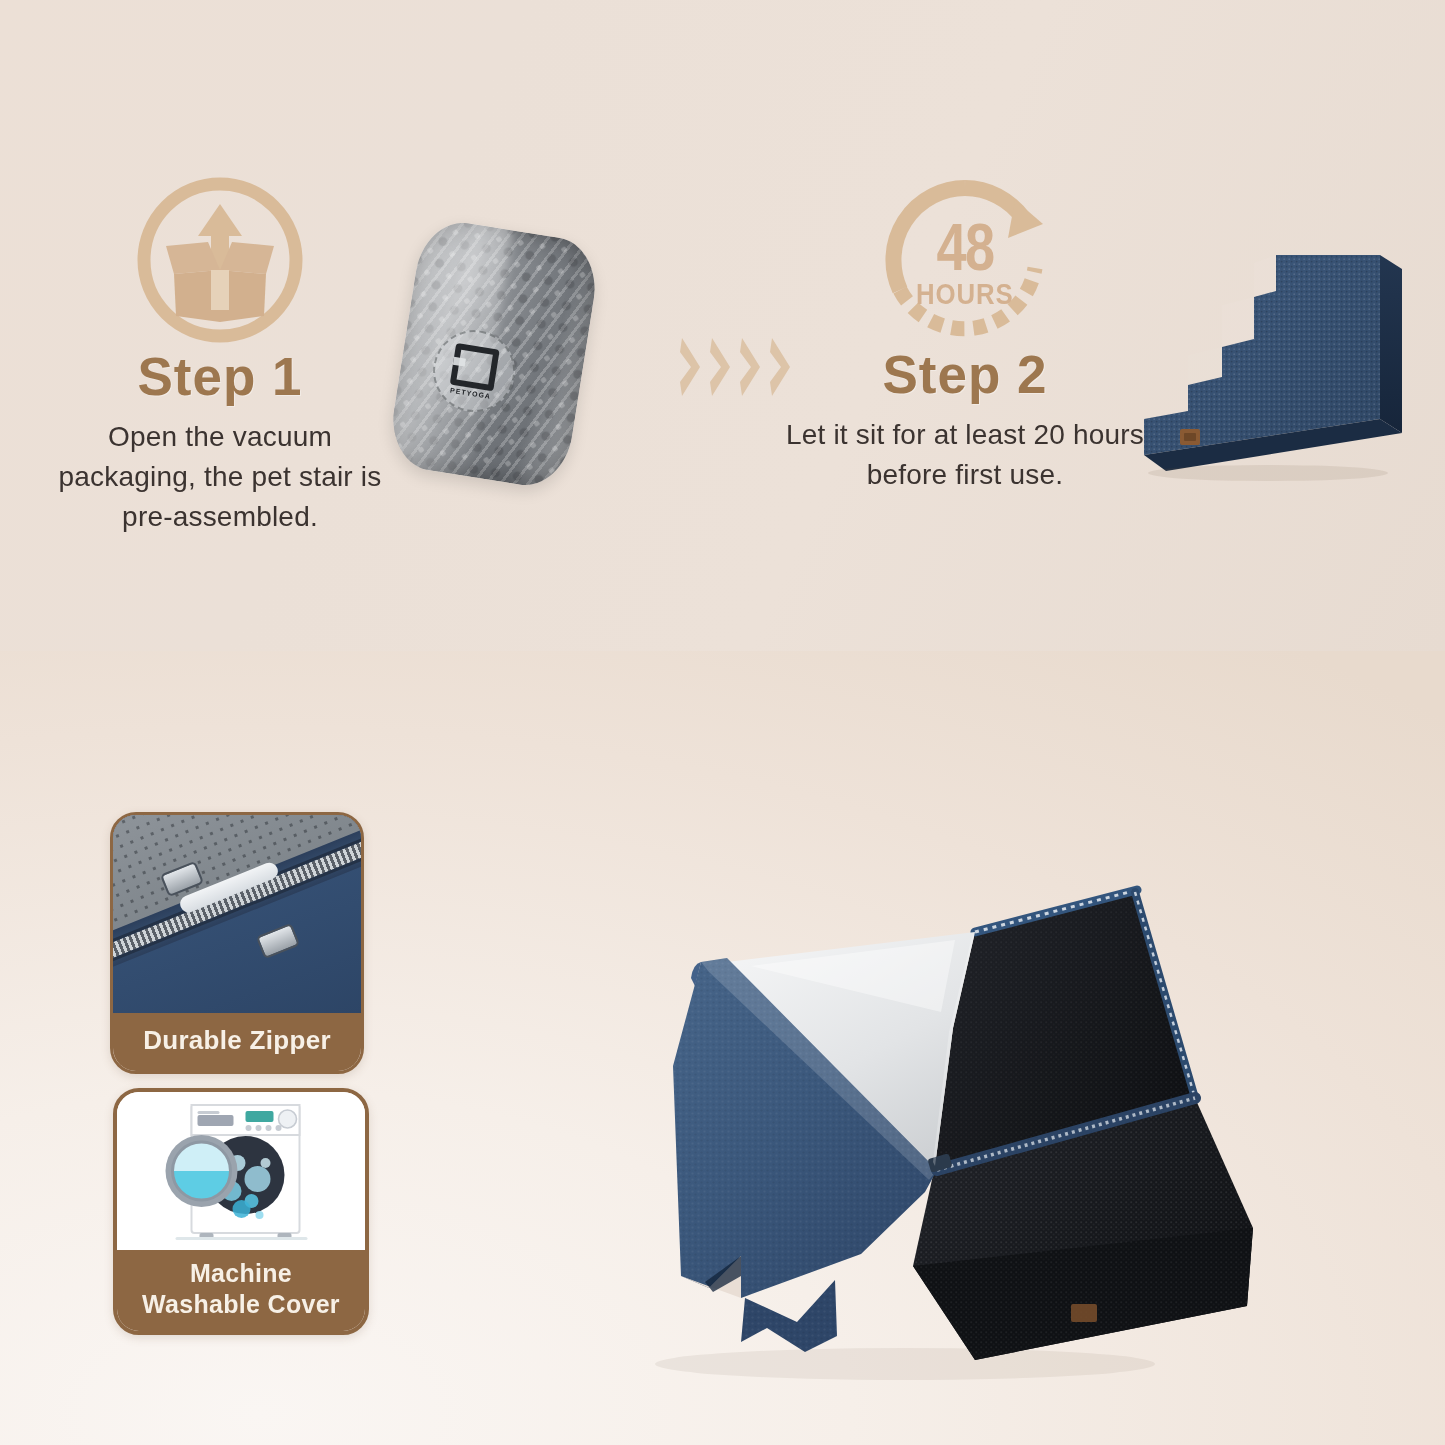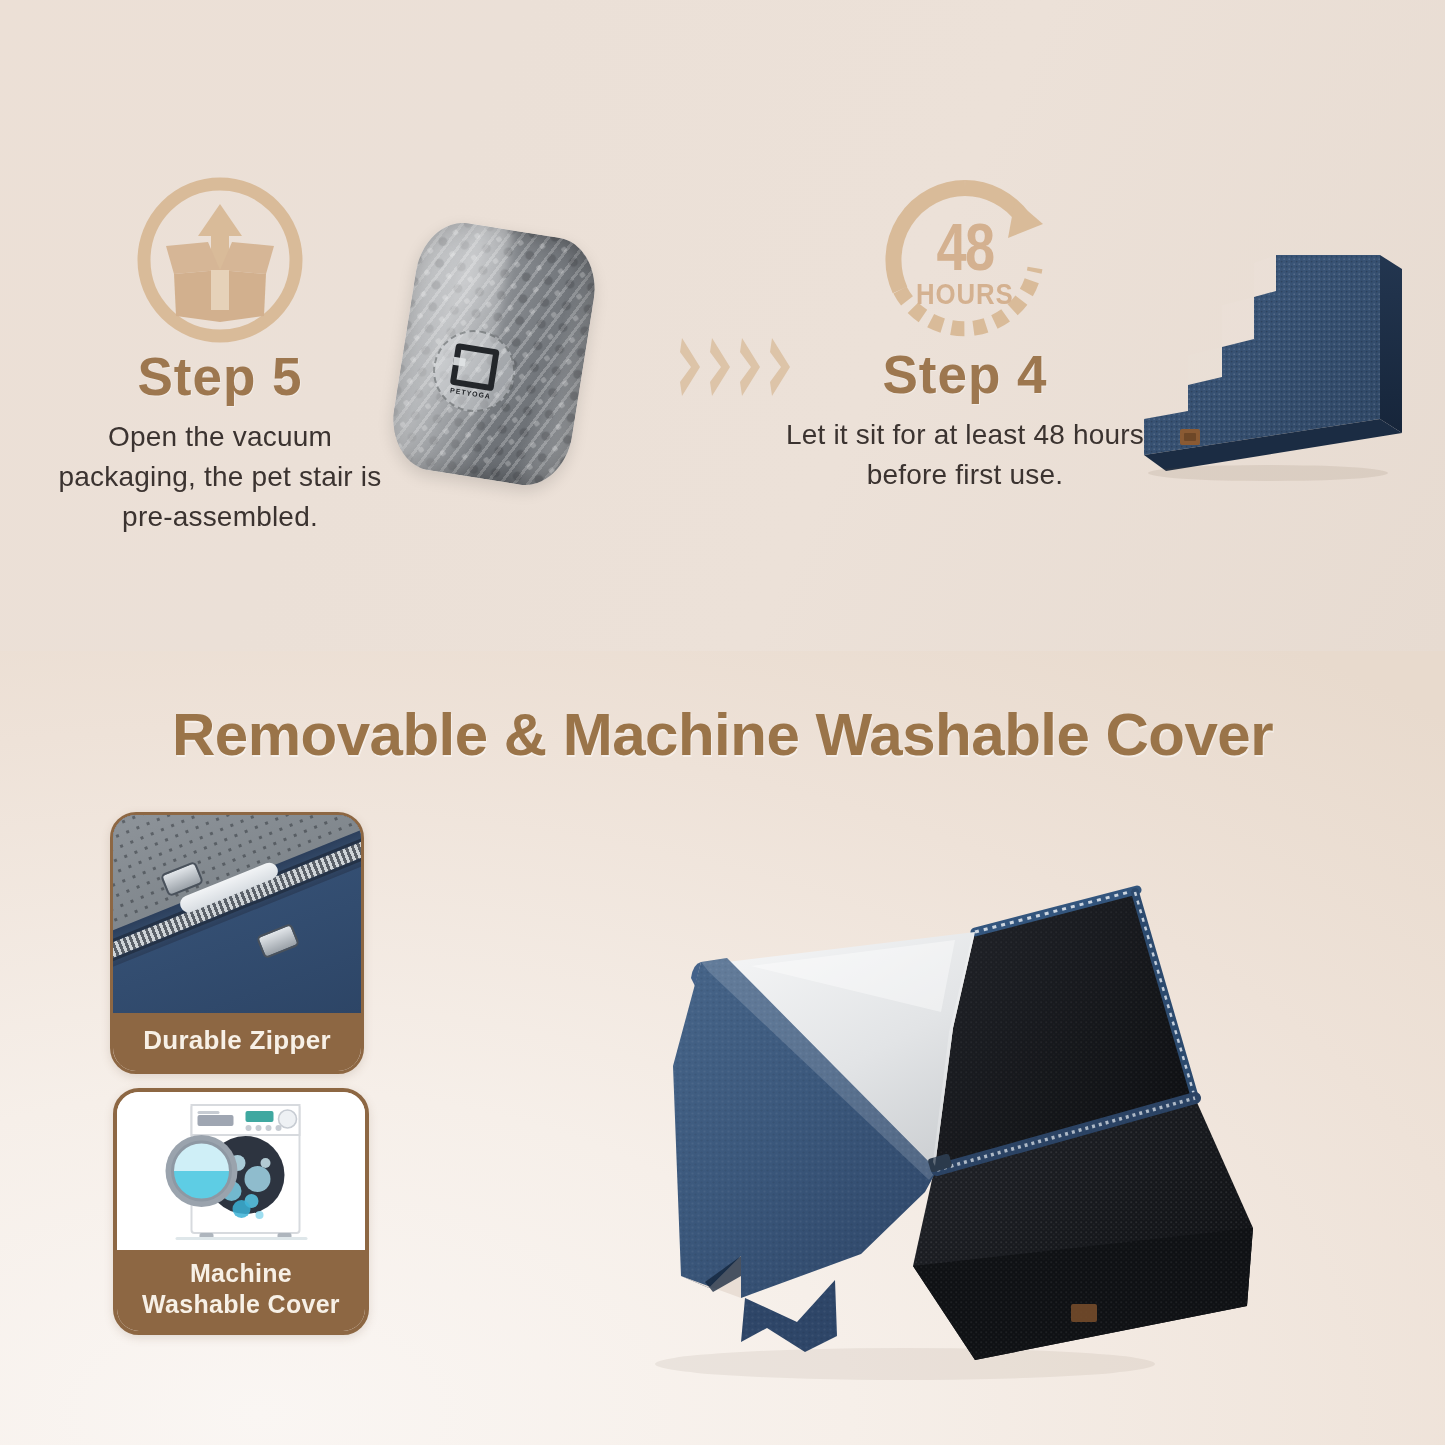--- a/index.html
+++ b/index.html
@@ -164,21 +164,21 @@
           <path d="M90 34 L112 66 L99 66 L99 100 L81 100 L81 66 L68 66 Z" fill="#d9bb99"></path>
 
           <path d="M36 76 L78 72 L90 100 L44 104 Z" fill="#d6b696"></path>
 
           <path d="M144 76 L102 72 L90 100 L136 104 Z" fill="#d6b696"></path>
 
           <path d="M44 104 L90 100 L136 104 L134 146 L90 152 L46 146 Z" fill="#d2b08e"></path>
           <path d="M81 100 L99 100 L99 140 L81 140 Z" fill="#e6d2b9"></path>
         </svg>
       </div>
-      <div class="step-title">Step 5</div>
+      <div class="step-title">Step 1</div>
       <div class="step-desc" style="width:360px;margin-left:auto;margin-right:auto;">Open the vacuum packaging, the pet stair is pre-assembled.</div>
     </div>
 
     <div id="bag">
       <div class="bag-body">
         <div class="bag-dots"></div>
         <div class="bag-sheen"></div>
         <div class="bag-logo">
           <div class="bag-logo-mark"></div>
           <div class="bag-logo-txt">PETYOGA</div>
@@ -212,22 +212,22 @@
 
           <g stroke="#d9bb99" stroke-width="15" stroke-linecap="butt" fill="none" stroke-dasharray="13 9">
             <path d="M35 118 A72 72 0 0 0 170 96"></path>
           </g>
 
           <text x="100" y="98" text-anchor="middle" font-family="'Liberation Sans', sans-serif" font-size="66" font-weight="bold" fill="#d4b190" letter-spacing="-2" transform="scale(0.82,1) translate(22,0)">48</text>
 
           <text x="100" y="132" text-anchor="middle" font-family="'Liberation Sans', sans-serif" font-size="30" font-weight="bold" fill="#d4b190" letter-spacing="1" transform="scale(0.86,1) translate(16,0)">HOURS</text>
         </svg>
       </div>
-      <div class="step-title">Step 4</div>
-      <div class="step-desc" style="width:380px;margin-left:auto;margin-right:auto;">Let it sit for at least 48 hours before first use.</div>
+      <div class="step-title">Step 2</div>
+      <div class="step-desc" style="width:380px;margin-left:auto;margin-right:auto;">Let it sit for at least 20 hours before first use.</div>
     </div>
 
     <div id="stair">
       <svg width="300" height="240" viewBox="0 0 300 240" aria-hidden="true">
         <defs>
           <linearGradient id="topG" x1="0" y1="0" x2="1" y2="1">
             <stop offset="0%" stop-color="#3f5b7f"></stop>
               <stop offset="100%" stop-color="#2f4765"></stop>
           </linearGradient>
           <linearGradient id="sideG" x1="0" y1="0" x2="0" y2="1">
@@ -258,21 +258,20 @@
         <rect x="66" y="190" width="12" height="8" rx="1" fill="#6e4727"></rect>
 
         <ellipse cx="150" cy="230" rx="120" ry="8" fill="rgba(120,95,75,.12)"></ellipse>
       </svg>
     </div>
 
   </div>
 
   <div id="cover-band"></div>
 
-  <div id="cover-title">Removable &amp; Machine Washable Cover</div>
 
   <div class="fcard" id="card-zip">
     <div class="fcard-photo">
       <div class="zip-blue"></div>
       <div class="zip-grey">
           <div class="zip-grey-dots"></div>
         </div>
       <div class="zip-tape"></div>
       <div class="zip-teeth"></div>
       <div class="zip-open"></div>

